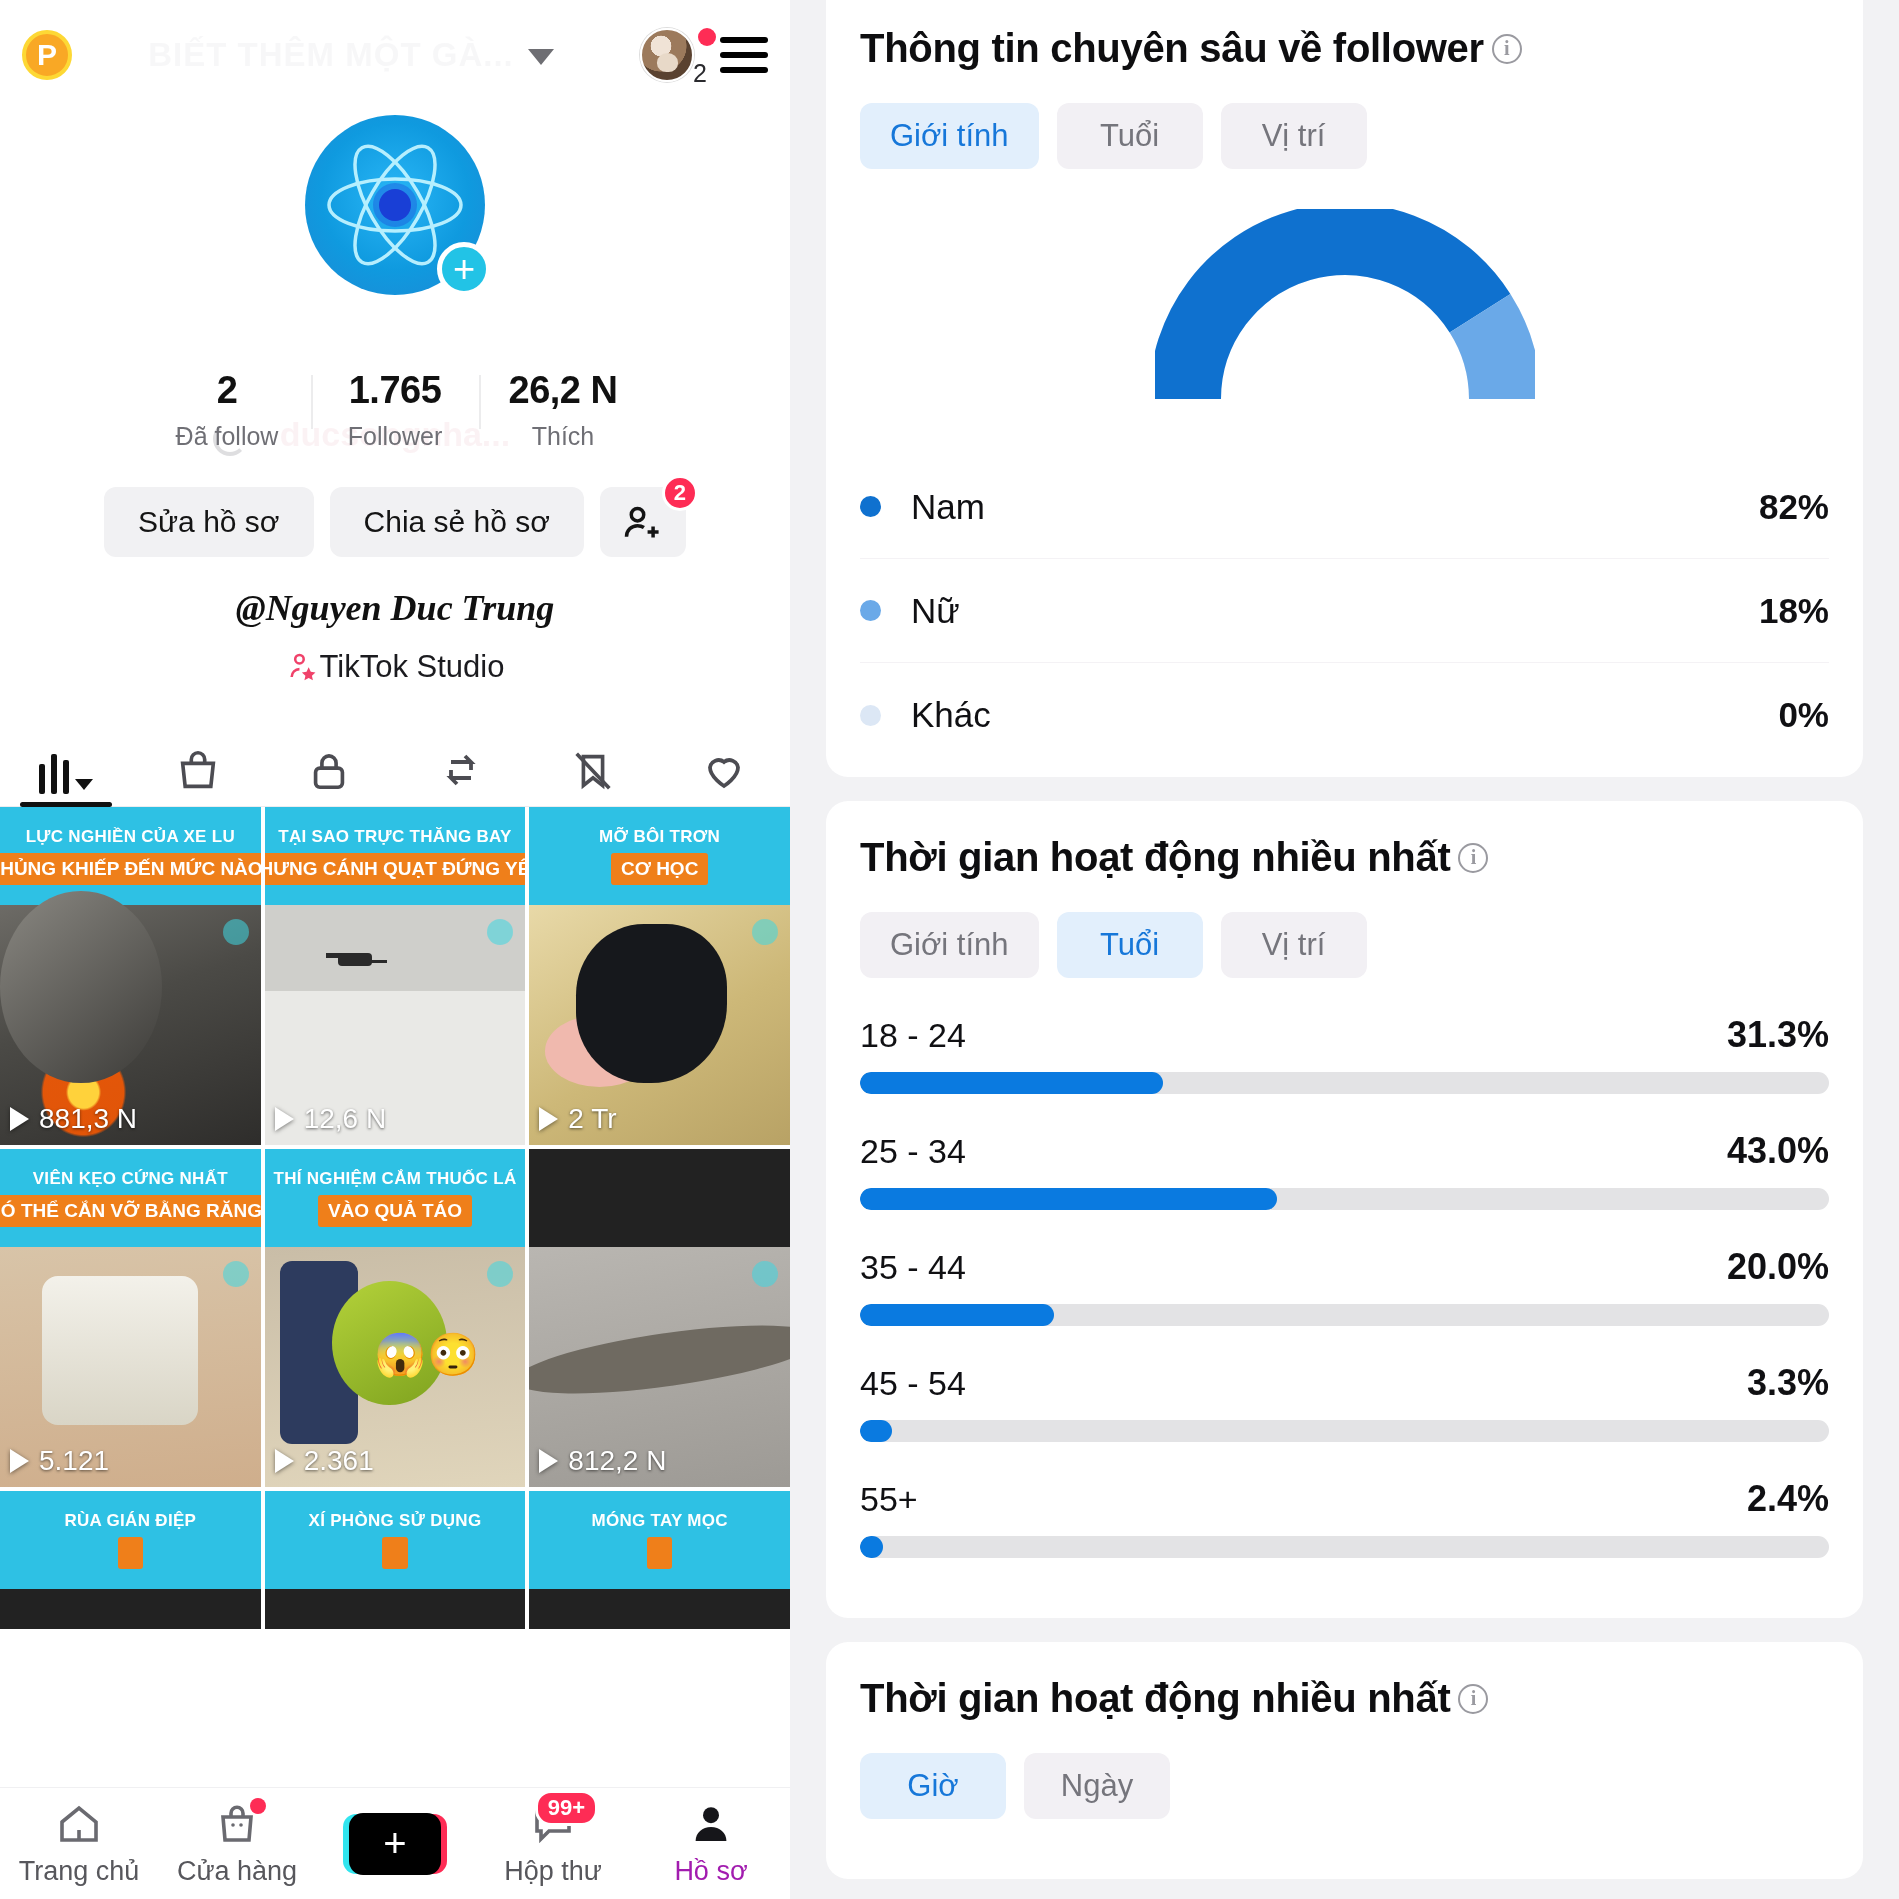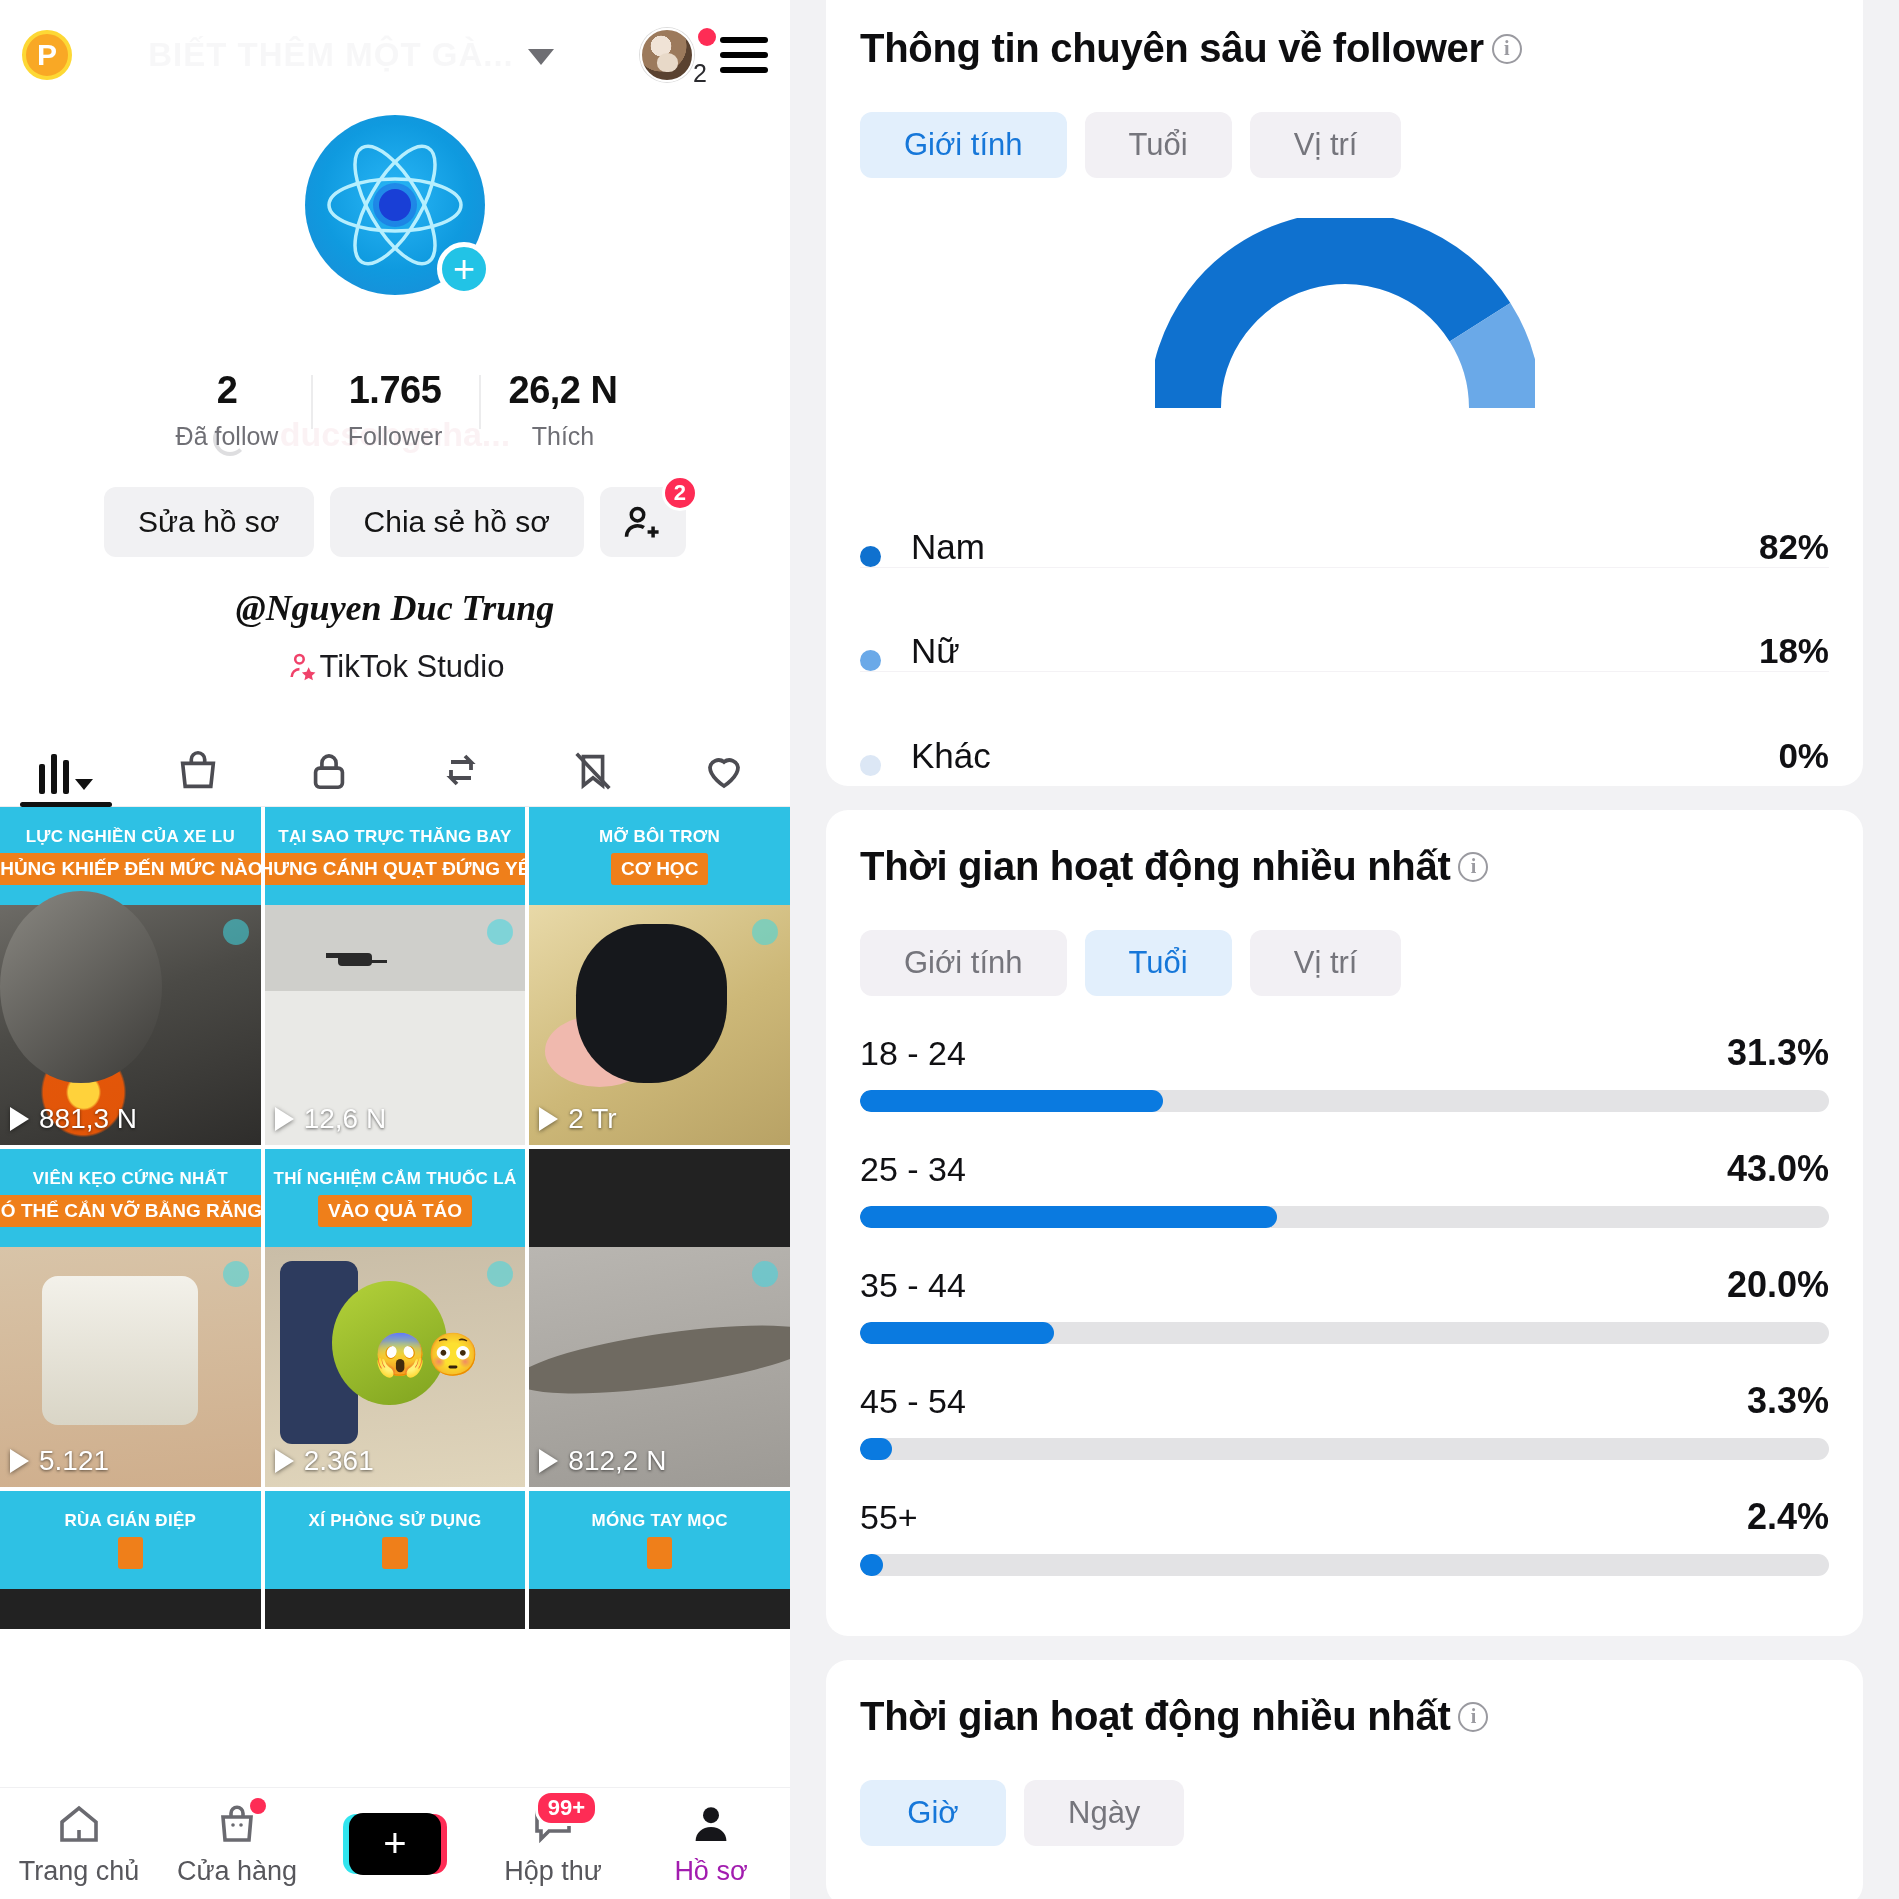--- a/index.html
+++ b/index.html
@@ -277,30 +277,30 @@
   .card-title { font-size: 40px; font-weight: bold; color: #0e0e10; letter-spacing: -0.3px; }
   .info-i {
     width: 30px; height: 30px; border-radius: 50%;
     border: 2.5px solid #9a9aa0; color: #9a9aa0;
     font-size: 20px; font-weight: bold; font-family: "Liberation Serif", serif;
     display: flex; align-items: center; justify-content: center;
     flex: 0 0 auto;
   }
   .seg-row { display: flex; gap: 18px; margin-top: 32px; }
   .seg {
-    height: 66px; min-width: 146px; padding: 0 44px;
+    height: 66px; min-width: 146px; padding: 0 30px;
     border-radius: 12px; background: #f2f0f4; color: #75757c;
-    font-size: 31px; display: flex; align-items: center; justify-content: center; margin-top: 9px;
+    font-size: 31px; display: flex; align-items: center; justify-content: center;
   }
   .seg.active { background: #e2effc; color: #1677d9; }
 
   .gauge-wrap { display: flex; justify-content: center; margin-top: 40px; }
   .legend { margin-top: 46px; }
   .legend-row {
-    display: flex; align-items: flex-end; height: 104px;
+    display: flex; align-items: center; height: 104px;
     border-bottom: 1px solid #f4f2f5;
   }
   .legend-row:last-child { border-bottom: none; }
   .legend-dot { width: 21px; height: 21px; border-radius: 50%; margin-right: 30px; flex: 0 0 auto; }
   .legend-name { font-size: 35px; color: #101013; flex: 1 1 auto; }
   .legend-val { font-size: 35px; font-weight: bold; color: #101013; }
 
   .bar-block { margin-top: 36px; }
   .bar-item { margin-bottom: 36px; }
   .bar-head { display: flex; align-items: baseline; justify-content: space-between; }

